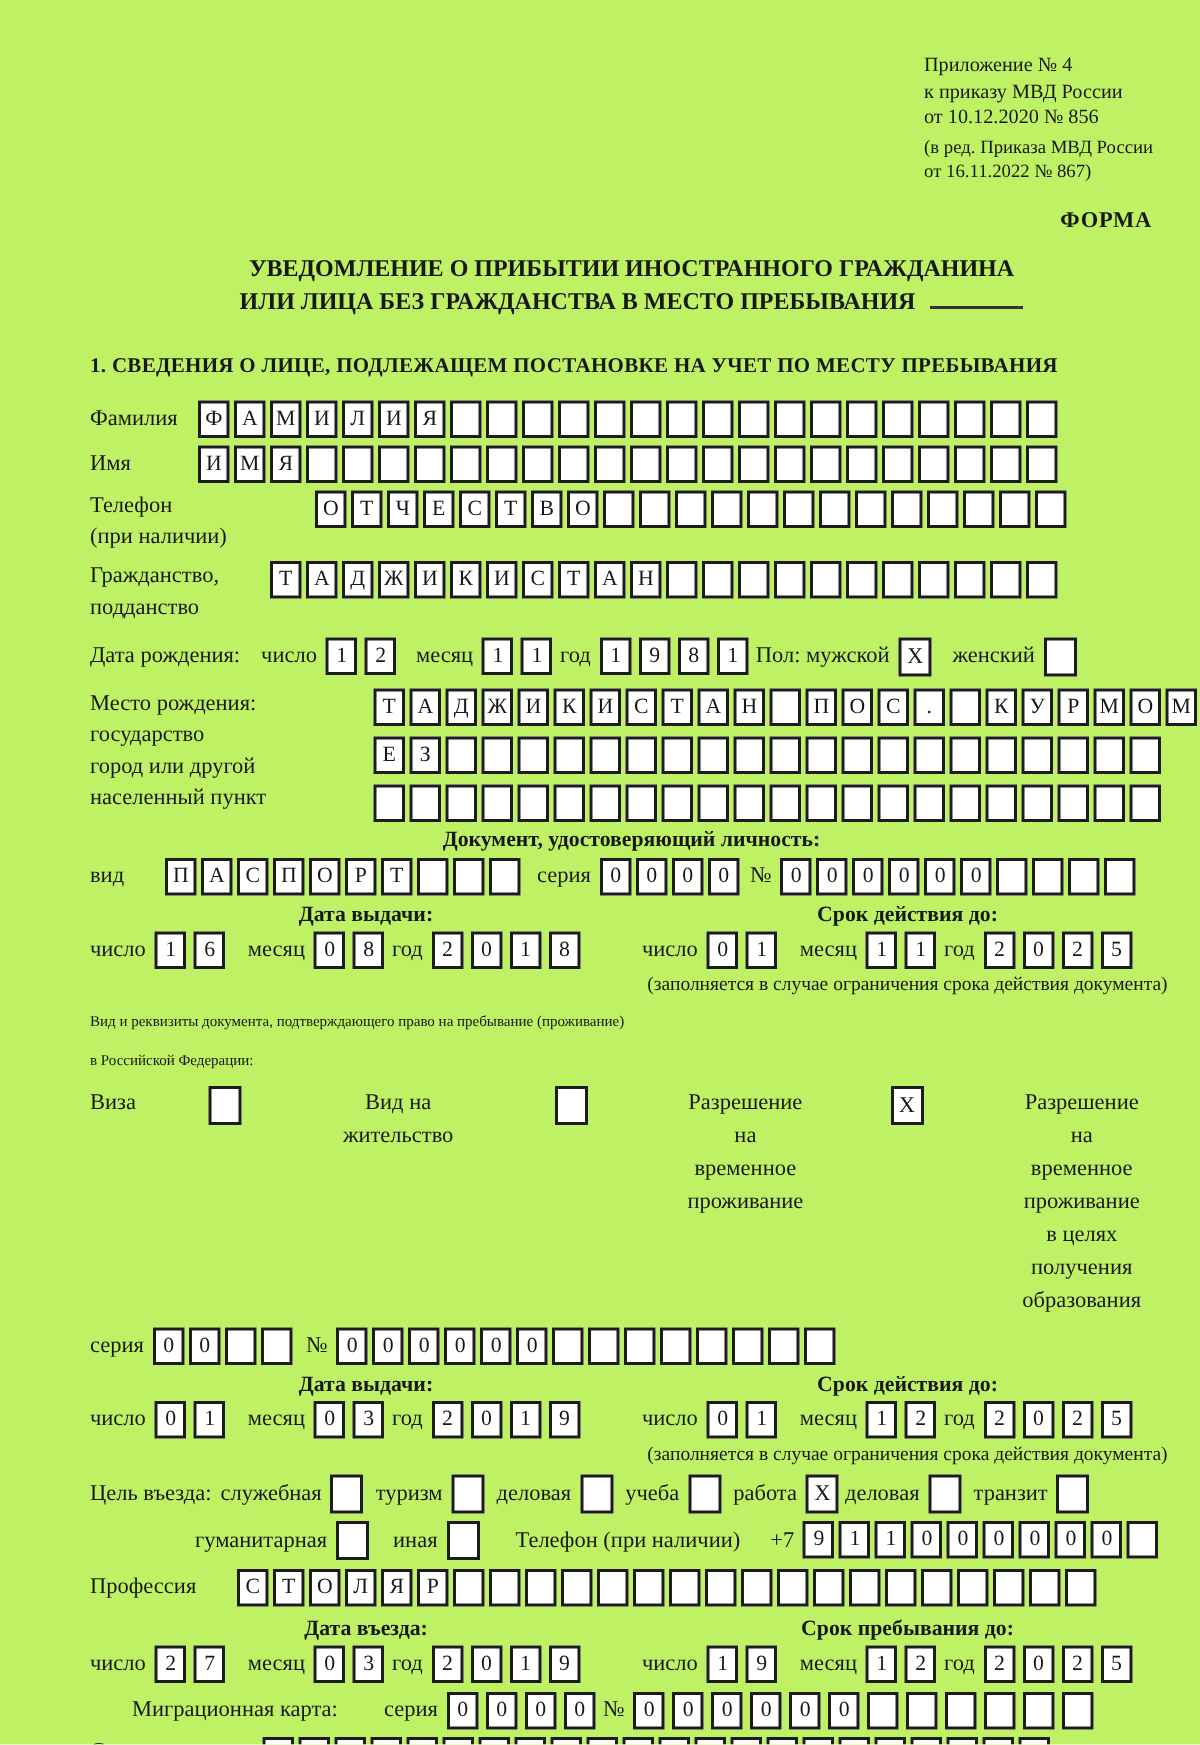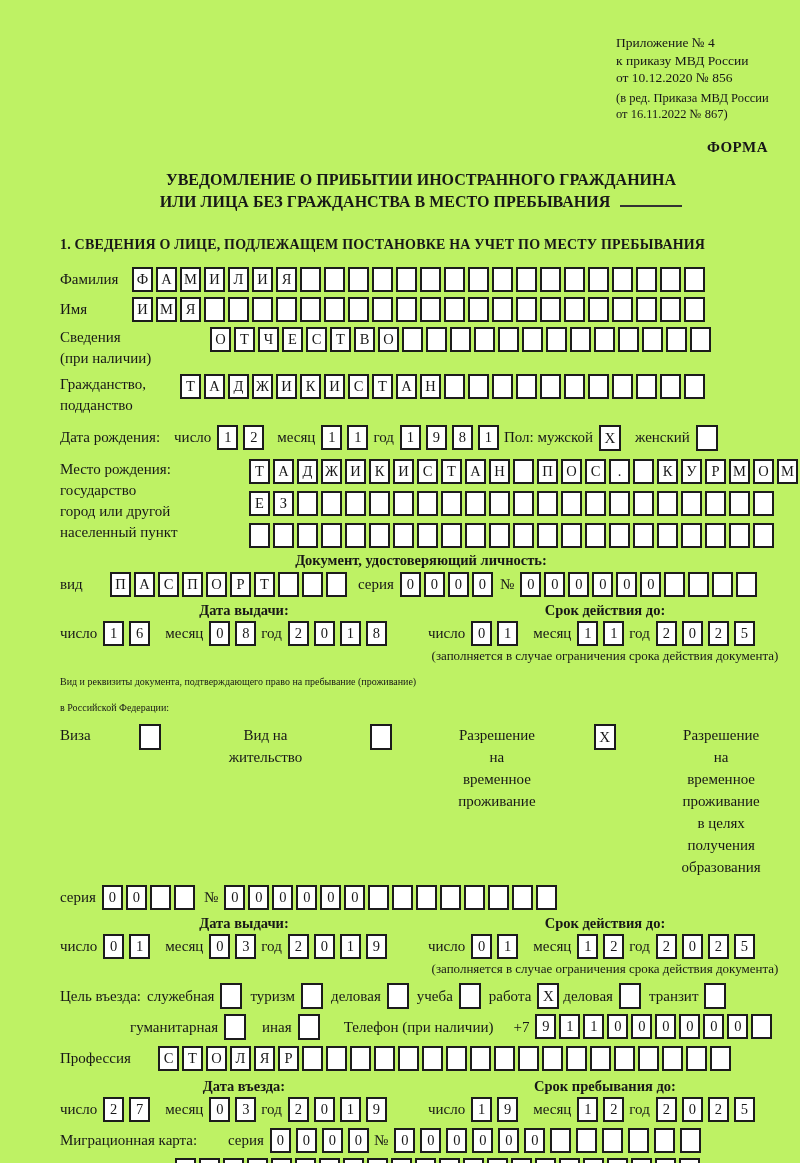--- a/index.html
+++ b/index.html
@@ -135,21 +135,21 @@
         <span class="cell"></span>
         <span class="cell"></span>
         <span class="cell"></span>
         <span class="cell"></span>
         <span class="cell"></span>
       </span>
   </div>
 
   <div class="frow">
     <span class="w150">
-      <div class="lbl2">Сведения</div>
+      <div class="lbl2">Телефон</div>
       <div class="lbl2">(при наличии)</div>
     </span>
     <span class="boxes">
         <span class="cell">О</span>
         <span class="cell">Т</span>
         <span class="cell">Ч</span>
         <span class="cell">Е</span>
         <span class="cell">С</span>
         <span class="cell">Т</span>
         <span class="cell">В</span>
@@ -605,21 +605,21 @@
             <span class="cell">2</span>
             <span class="cell">0</span>
             <span class="cell">2</span>
             <span class="cell">5</span>
           </span>
       </div>
     </div>
   </div>
 
   <div class="frow dates" style="margin-top:6px;align-items:center;">
-    <span class="lbl" style="width:168px;flex-shrink:0;">Миграционная карта:</span>
+    <span class="lbl" style="width:168px;flex-shrink:0;margin-left:28px;">Миграционная карта:</span>
     <span class="lbl mr6">серия</span>
     <span class="boxes">
         <span class="cell">0</span>
         <span class="cell">0</span>
         <span class="cell">0</span>
         <span class="cell">0</span>
       </span>
     <span class="lbl mr6">№</span>
     <span class="boxes">
         <span class="cell">0</span>

